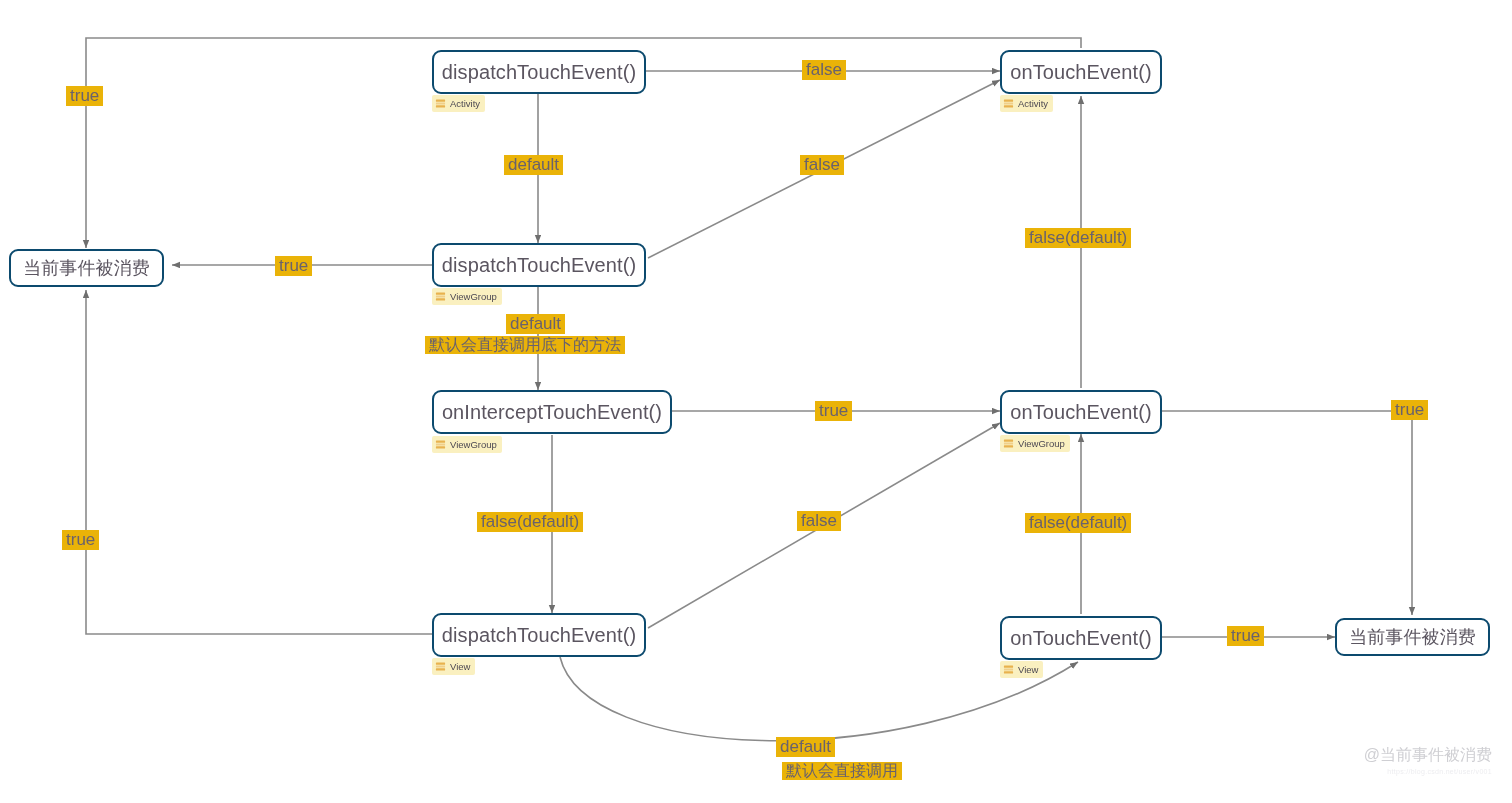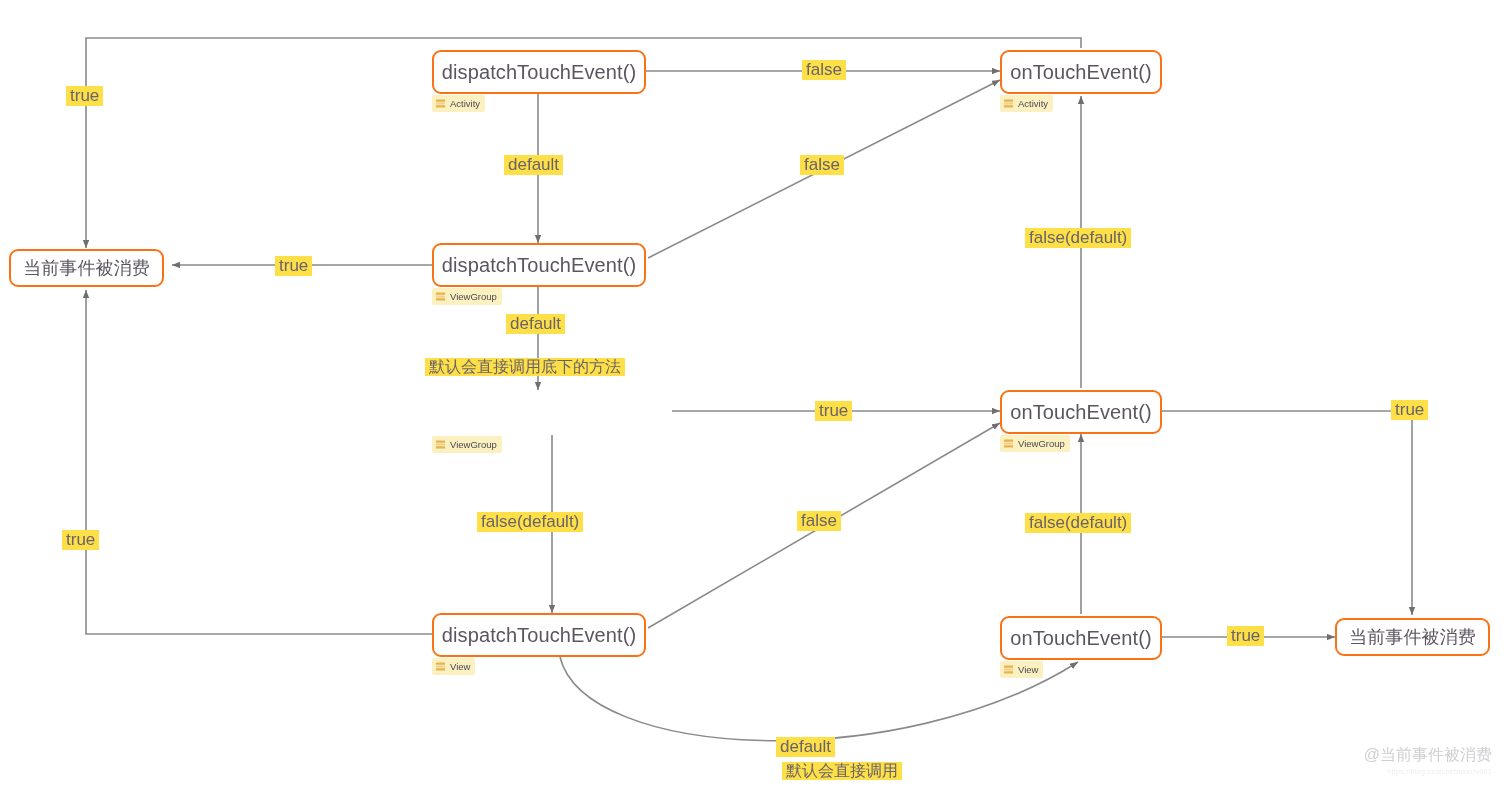--- a/index.html
+++ b/index.html
@@ -25,21 +25,21 @@
     position: absolute;
     left: 0;
     top: 0;
     width: 1512px;
     height: 803px;
     pointer-events: none;
   }
   .node {
     position: absolute;
     box-sizing: border-box;
-    border: 2px solid #f97316;
+    border: 2px solid #0c4a6e;
     border-radius: 9px;
     background: #ffffff;
     display: flex;
     align-items: center;
     justify-content: center;
     color: #5c5661;
     white-space: nowrap;
   }
   .node-label {
     font-size: 20px;
@@ -70,21 +70,21 @@
     font-size: 9.5px;
     color: #4c4852;
     font-family: "Liberation Sans", "DejaVu Sans", sans-serif;
     line-height: 1;
     white-space: nowrap;
   }
   .edge-label {
     position: absolute;
     font-size: 17px;
     color: #6a626c;
-    background: #fde047;
+    background: #eab308;
     padding: 0 4px;
     white-space: nowrap;
     line-height: 1.15;
     text-align: center;
   }
   .edge-label.cn {
     font-size: 16px;
   }
   .watermark {
     position: absolute;
@@ -180,20 +180,23 @@
   </div>
   <div class="badge" style="left:432px; top:288px;">
     <svg class="badge-icon" viewBox="0 0 12 12">
       <rect x="1" y="1.5" width="10" height="2.6" rx="0.6" fill="#e8b24e"></rect>
       <rect x="1" y="5.0" width="10" height="2.2" rx="0.6" fill="#f0cf8a"></rect>
       <rect x="1" y="8.0" width="10" height="2.4" rx="0.6" fill="#e8b24e"></rect>
     </svg>
     <span class="badge-text">ViewGroup</span>
   </div>
 
+  <div class="node" style="left:432px; top:390px; width:240px; height:44px;">
+    <span class="node-label">onInterceptTouchEvent()</span>
+  </div>
   <div class="badge" style="left:432px; top:436px;">
     <svg class="badge-icon" viewBox="0 0 12 12">
       <rect x="1" y="1.5" width="10" height="2.6" rx="0.6" fill="#e8b24e"></rect>
       <rect x="1" y="5.0" width="10" height="2.2" rx="0.6" fill="#f0cf8a"></rect>
       <rect x="1" y="8.0" width="10" height="2.4" rx="0.6" fill="#e8b24e"></rect>
     </svg>
     <span class="badge-text">ViewGroup</span>
   </div>
 
   <div class="node" style="left:1000px; top:390px; width:162px; height:44px;">
@@ -242,21 +245,21 @@
 
   <div class="edge-label" style="left:504px; top:155px;">default</div>
 
   <div class="edge-label" style="left:800px; top:155px;">false</div>
 
   <div class="edge-label" style="left:275px; top:256px;">true</div>
 
   <div class="edge-label" style="left:1025px; top:228px;">false(default)</div>
 
   <div class="edge-label" style="left:506px; top:314px;">default</div>
-  <div class="edge-label cn" style="left:425px; top:358px;text-align:center;">默认会直接调用底下的方法</div>
+  <div class="edge-label cn" style="left:425px; top:336px;text-align:center;">默认会直接调用底下的方法</div>
 
   <div class="edge-label" style="left:815px; top:401px;">true</div>
 
   <div class="edge-label" style="left:1391px; top:400px;">true</div>
 
   <div class="edge-label" style="left:477px; top:512px;">false(default)</div>
 
   <div class="edge-label" style="left:797px; top:511px;">false</div>
 
   <div class="edge-label" style="left:1025px; top:513px;">false(default)</div>

